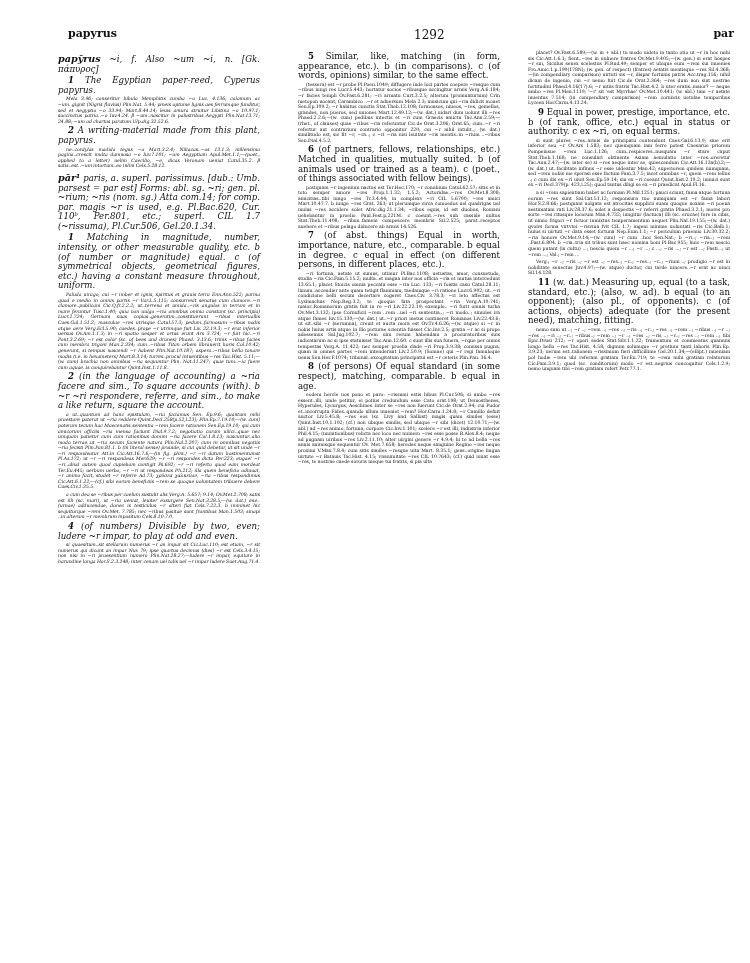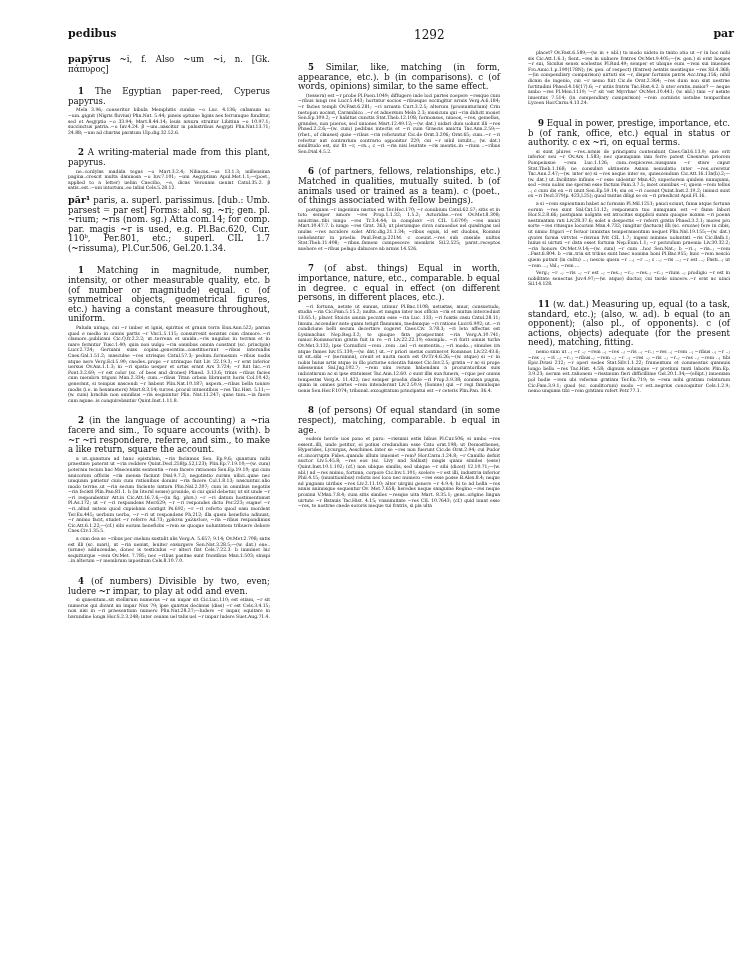--- a/index.html
+++ b/index.html
@@ -4,35 +4,35 @@
 <style>
   html, body { margin: 0; padding: 0; background: #ffffff; }
   body { width: 750px; height: 963px; overflow: hidden; position: relative;
          font-family: "DejaVu Serif", "Liberation Serif", serif; color: #111; }
   .page { position: absolute; left: 0; top: 0; width: 750px; height: 963px; }
   .header { position: absolute; top: 27px; left: 68px; right: 16px; height: 16px; }
   .hw-left { position: absolute; left: 0; top: 0; font-weight: bold; font-size: 11px; }
   .pageno { position: absolute; left: 346px; top: 1px; font-size: 12px; }
   .hw-right { position: absolute; right: 0; top: 0; font-weight: bold; font-size: 11px; }
   .col { position: absolute; top: 50px; width: 202px; font-size: 4.6px; line-height: 5.6px; text-align: justify; }
-  .col1 { left: 68px; }
+  .col1 { left: 58px; font-style: italic; }
   .col2 { left: 298px; }
   .col3 { left: 528px; }
-  .sense { font-size: 8.6px; line-height: 9.6px; margin: 13px 0 1px 0; text-indent: 10px; }
+  .sense { font-size: 8.6px; line-height: 9.6px; margin: 2px 0 1px 0; text-indent: 10px; }
   .sense .num { font-weight: bold; }
   .cit { margin: 0 0 2px 0; text-indent: 8px; letter-spacing: -0.05px; }
   .lemma { font-size: 8.6px; line-height: 9.6px; margin: 4px 0 1px 0; }
   .lemma b { font-size: 9.6px; }
 </style>
 </head>
 <body>
 
 <div class="page">
   <div class="header">
-    <span class="hw-left">pedibus</span>
+    <span class="hw-left">papyrus</span>
     <span class="pageno">1292</span>
     <span class="hw-right">par</span>
   </div>
 
   <div class="col col1" id="col-0">
       <p class="lemma"><b>papȳrus</b><span> ~i, f. Also ~um ~i, n. [Gk. πάπυρος]</span></p>
       <p class="sense"><span class="num">1</span><span> The Egyptian paper-reed, Cyperus papyrus.</span></p>
       <p class="cit">Mela 3.96; conseritur bibula Memphitis cumba ~o Luc. 4.136; calamum ac ~um..gignit (Nigris fluvius) Plin.Nat. 5.44; pineis optume lignis aes ferrumque funditur, sed et Aegyptio ~o 33.94; Mart.8.44.14; leuis arsura struitur Libitina ~o 10.97.1; succinctus patria..~o Iuv.4.24. β ~um..nascitur in palustribus Aegypti Plin.Nat.13.71; 24.88; ~um ad chartas paratum Ulp.dig.32.52.6.</p>
       <p class="sense"><span class="num">2</span><span> A writing-material made from this plant, papyrus.</span></p>
       <p class="cit">ne..cordylas madida tegus ~o Mart.3.2.4; Niliacas..~os 13.1.3; millensima pagina..crescit multa damnosa ~o Iuv.7.101; ~um Aegyptiam Apul.Met.1.1;—(poet., applied to a letter) uelim Caecilio, ~e, dicas Veronam ueniat Catul.35.2. β satis..est..~um intortum..eo inlini Cels.5.28.12.</p>

